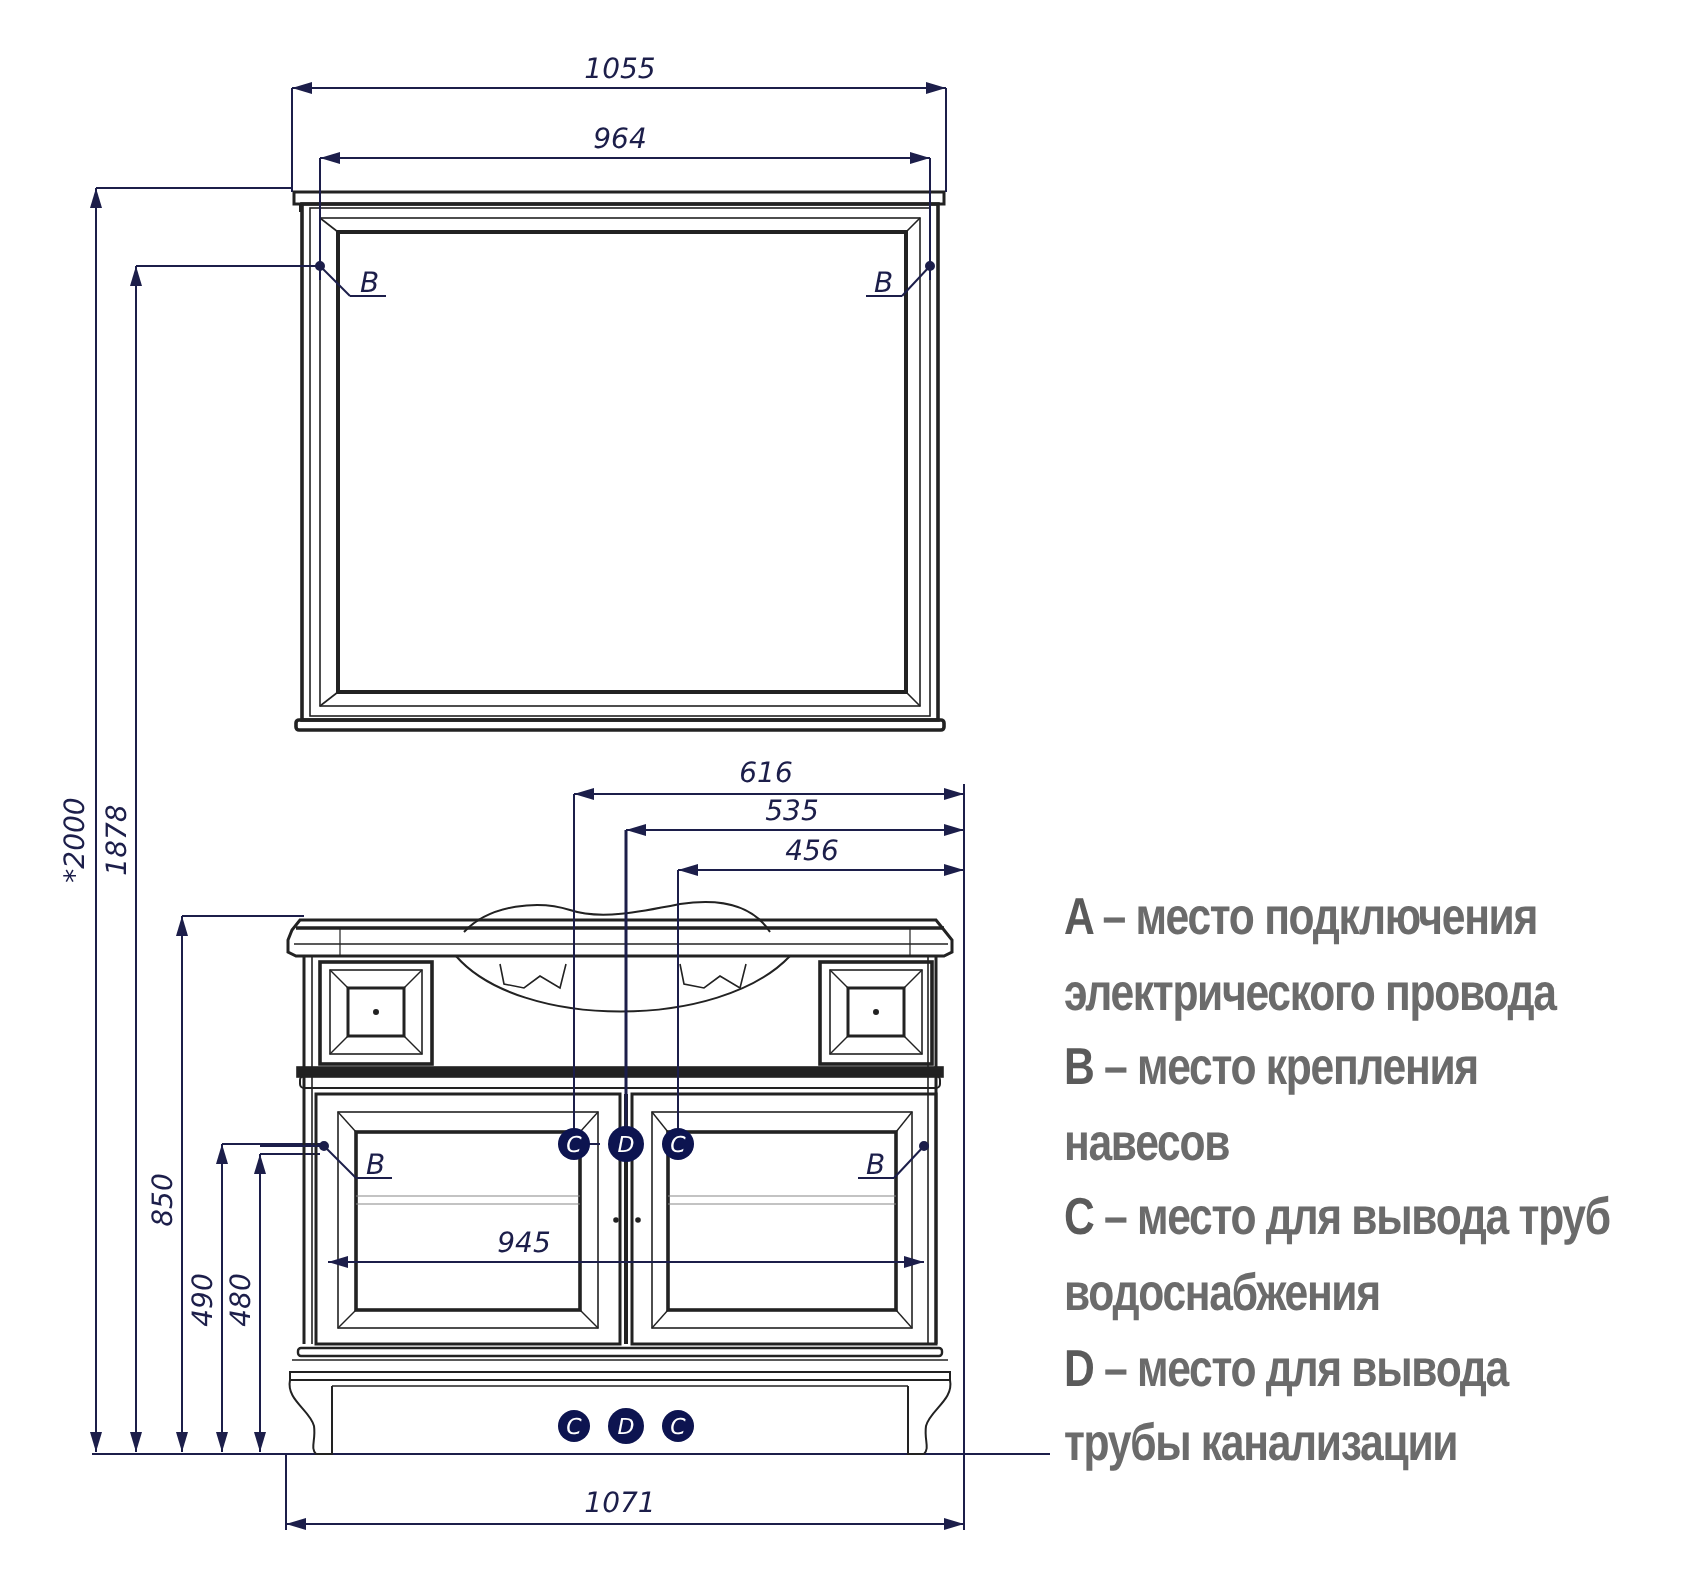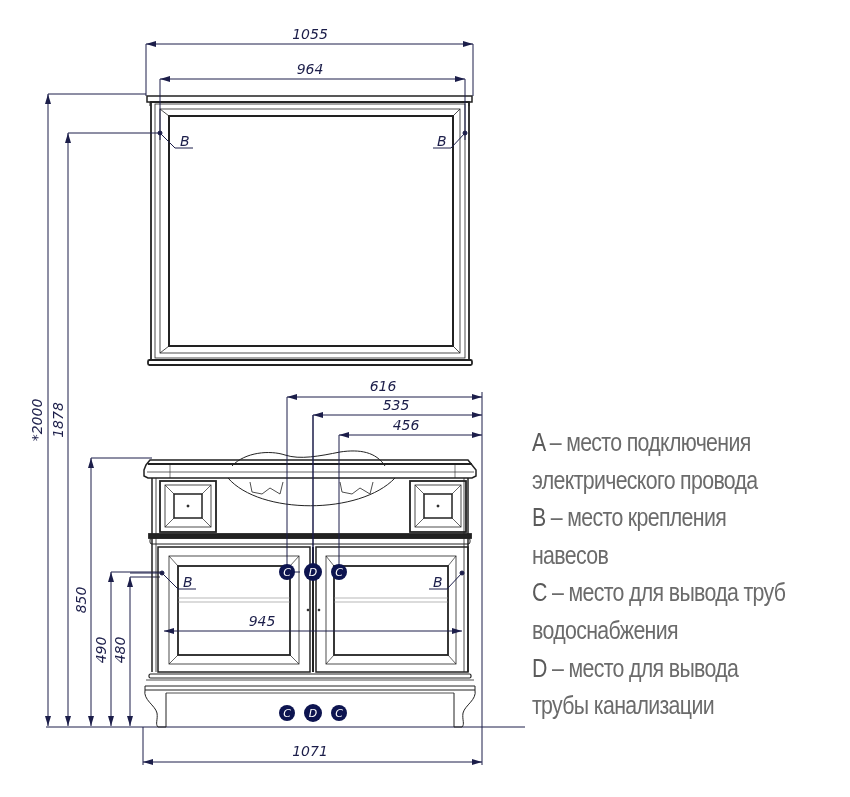--- a/index.html
+++ b/index.html
@@ -1,20 +1,20 @@
 <!DOCTYPE html>
 <html><head>
   <meta charset="utf-8">
   <style>
     html, body { margin: 0; padding: 0; background: #ffffff; }
     body { width: 850px; height: 797px; position: relative; overflow: hidden; font-family: "Liberation Sans", sans-serif; }
     #drawing { position: absolute; left: 0; top: 0; width: 850px; height: 797px; }
     .dim-text { font-family: "DejaVu Sans", sans-serif; font-style: italic; font-size: 14px; fill: #1c1e4a; }
     .mark-text { font-family: "DejaVu Sans", sans-serif; font-style: italic; font-size: 14px; fill: #1c1e4a; }
-    .legend { position: absolute; left: 532px; top: 424px; width: 310px; }
+    .legend { position: absolute; left: 532px; top: 440px; width: 310px; font-weight: bold; }
     .legend-line { font-family: "Liberation Sans", sans-serif; font-size: 26px; color: #6b6b6b; line-height: 37.6px; letter-spacing: -0.8px; transform: scaleX(0.82); transform-origin: left center; white-space: nowrap; }
     .legend-key { color: #5a5a5a; }
     .circle-text { font-family: "DejaVu Sans", sans-serif; font-style: italic; font-size: 11px; fill: #ffffff; }
   </style>
 </head>
 <body>
 
 <svg id="drawing" width="850" height="797" viewBox="0 0 850 797" xmlns="http://www.w3.org/2000/svg">
   <defs>
     <marker id="arr" viewBox="0 0 10 6" refX="10" refY="3" markerWidth="10" markerHeight="6" orient="auto-start-reverse" markerUnits="userSpaceOnUse">

